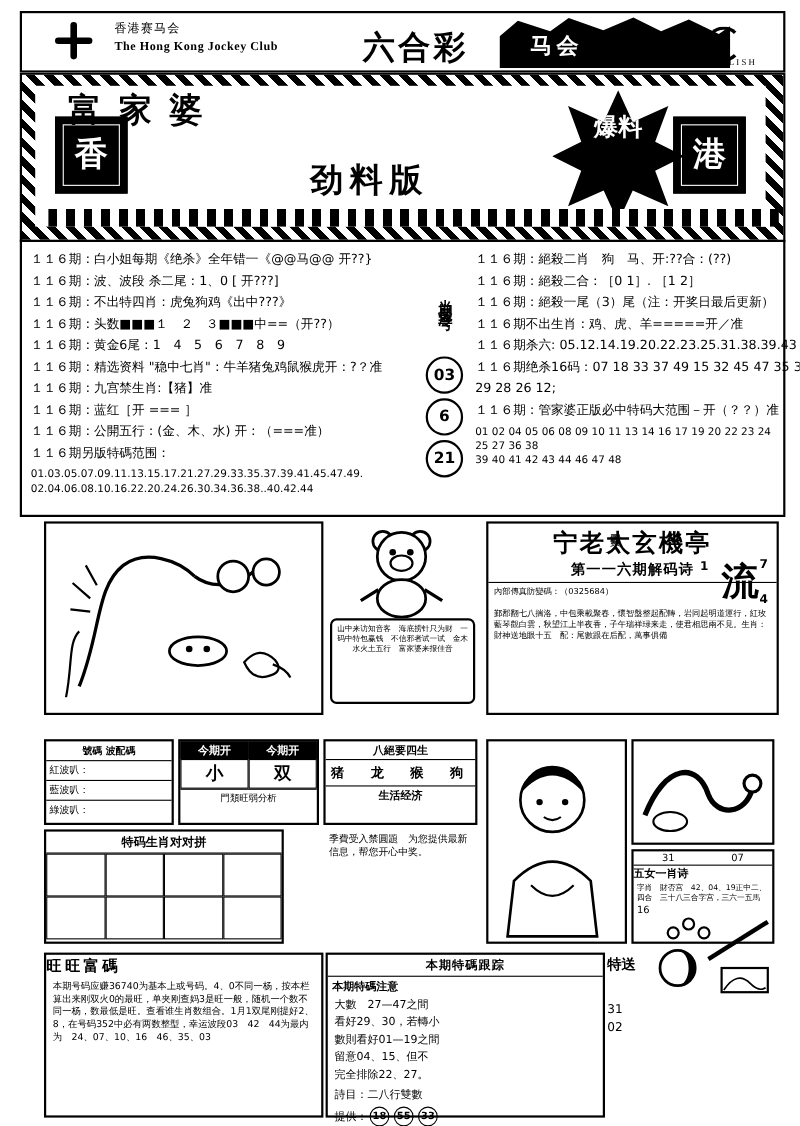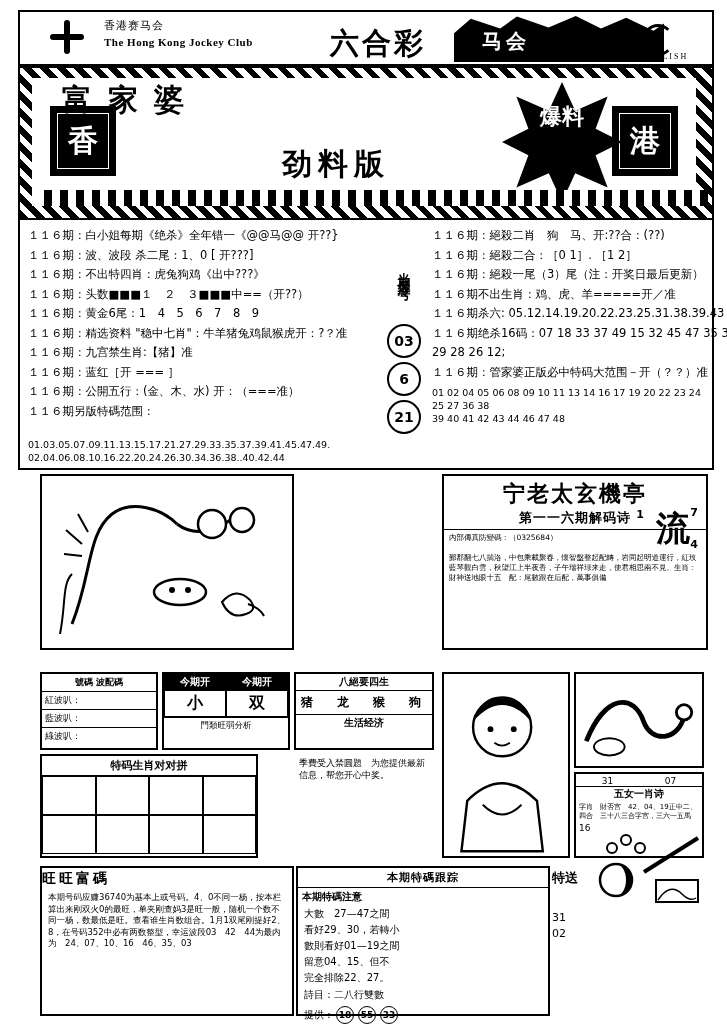--- a/index.html
+++ b/index.html
@@ -139,21 +139,21 @@
       <div>１１６期：白小姐每期《绝杀》全年错一《@@马@@ 开??}</div>
       <div>１１６期：波、波段 杀二尾：1、0 [ 开???]</div>
       <div>１１６期：不出特四肖：虎兔狗鸡《出中???》</div>
       <div>１１６期：头数■■■１　２　３■■■中==（开??）</div>
       <div>１１６期：黄金6尾：1　4　5　6　7　8　9</div>
       <div>１１６期：精选资料 "稳中七肖"：牛羊猪兔鸡鼠猴虎开：?？准</div>
       <div>１１６期：九宫禁生肖:【猪】准</div>
       <div>１１６期：蓝红［开 === ］</div>
       <div>１１６期：公開五行：(金、木、水) 开：（===准）</div>
       <div>１１６期另版特碼范围：</div>
-      <div class="small" style="margin-top:17px">01.03.05.07.09.11.13.15.17.21.27.29.33.35.37.39.41.45.47.49.</div>
+      <div class="small" style="margin-top:4px">01.03.05.07.09.11.13.15.17.21.27.29.33.35.37.39.41.45.47.49.</div>
       <div class="small">02.04.06.08.10.16.22.20.24.26.30.34.36.38..40.42.44</div>
     </div>
 
     <div class="coldmid">
       <div style="writing-mode:vertical-rl;letter-spacing:4px;height:96px;margin:0 auto;">当期最冷号</div>
       <div class="num">03</div>
       <div class="num">6</div>
       <div class="num">21</div>
     </div>
 
@@ -181,20 +181,36 @@
         <path d="M8 150 C14 120 10 100 20 90" stroke="#000" stroke-width="2" fill="none"></path>
         <ellipse cx="128" cy="108" rx="26" ry="13" stroke="#000" stroke-width="2.5" fill="#fff"></ellipse>
         <circle cx="120" cy="106" r="3" fill="#000"></circle>
           <circle cx="136" cy="106" r="3" fill="#000"></circle>
         <path d="M170 118 q14 -16 28 -2 q8 10 -4 14 q-16 6 -24 -12z" stroke="#000" stroke-width="2" fill="#fff"></path>
         <path d="M196 120 q12 4 16 12" stroke="#000" stroke-width="2" fill="none"></path>
         <path d="M30 60 l-16 -14 M30 72 l-18 -2 M36 48 l-10 -18" stroke="#000" stroke-width="2"></path>
       </svg>
     </div>
 
+    <div class="bearbox">
+      <svg class="bear" viewBox="0 0 96 86">
+        <circle cx="30" cy="16" r="9" stroke="#000" stroke-width="2.5" fill="#fff"></circle>
+        <circle cx="64" cy="16" r="9" stroke="#000" stroke-width="2.5" fill="#fff"></circle>
+        <circle cx="47" cy="30" r="22" stroke="#000" stroke-width="2.5" fill="#fff"></circle>
+        <ellipse cx="47" cy="36" rx="10" ry="7" stroke="#000" stroke-width="2" fill="#fff"></ellipse>
+        <circle cx="39" cy="26" r="3" fill="#000"></circle>
+          <circle cx="55" cy="26" r="3" fill="#000"></circle>
+        <ellipse cx="47" cy="68" rx="22" ry="17" stroke="#000" stroke-width="2.5" fill="#fff"></ellipse>
+        <path d="M26 60 l-16 10 M68 60 l16 10" stroke="#000" stroke-width="3"></path>
+      </svg>
+      <div class="scroll">
+        <span>山中来访知音客　海底捞针只为财　一码中特包赢钱　不信邪者试一试　金木水火土五行　富家婆来报佳音</span>
+      </div>
+      <div class="seekimg">尋寶圖</div>
+    </div>
 
     <div class="oldman">
       <div class="t1">宁老太玄機亭</div>
       <div class="t2">第一一六期解码诗</div>
       <div class="poem" style="height:14px">內部傳真防變碼：（0325684）</div>
       <div class="liu">流</div>
       <div class="dgt" style="right:62px;top:32px">1</div>
       <div class="dgt" style="right:8px;top:30px">7</div>
       <div class="dgt" style="right:8px;top:62px">4</div>
       <div class="poem">鄞郡翻七八揣洛，中包乘載聚春，懷智盤整起配轉，岩同起明道運行，紅玫藍琴觀白雲，秋望江上半夜香，子午瑞祥琭来走，使君相思兩不見。生肖：財神送地眼十五　配：尾數跟在后配，萬事俱備</div>
@@ -263,21 +279,21 @@
         <circle cx="112" cy="40" r="8" stroke="#000" stroke-width="3" fill="#fff"></circle>
         <ellipse cx="34" cy="76" rx="16" ry="9" stroke="#000" stroke-width="2" fill="#fff"></ellipse>
       </svg>
     </div>
 
     <div class="lbox rabbit">
       <div style="display:flex;justify-content:space-around;font-size:9px;padding-top:2px;">
         <span>31</span>
         <span>07</span>
       </div>
-      <div style="text-align:center;font-size:10px;font-weight:bold;border-top:1px solid #000;">五女一肖诗</div>
+      <div style="text-align:left;font-size:10px;font-weight:bold;border-top:1px solid #000;">五女一肖诗</div>
       <div style="font-size:7px;line-height:9px;padding:2px 3px;">字肖　財否宫　42、04、19正中二、四合　三十八三合字宫，三六一五馬</div>
       <div style="font-size:9px;padding-left:3px;">16</div>
     </div>
   </div>
 
   <div class="bottom">
     <div class="bLeft">
       <div class="ttl">旺旺富碼</div>
       <div class="body">本期号码应赚36740为基本上或号码。4、0不同一杨，按本栏算出来刚双火0的最旺，单夹刚查妈3是旺一般，随机一个数不同一杨，数最低是旺。查看谁生肖数组合。1月1双尾刚提好2、8，在号码352中必有两数整型，幸运波段03　42　44为最内为　24、07、10、16　46、35、03</div>
     </div>

